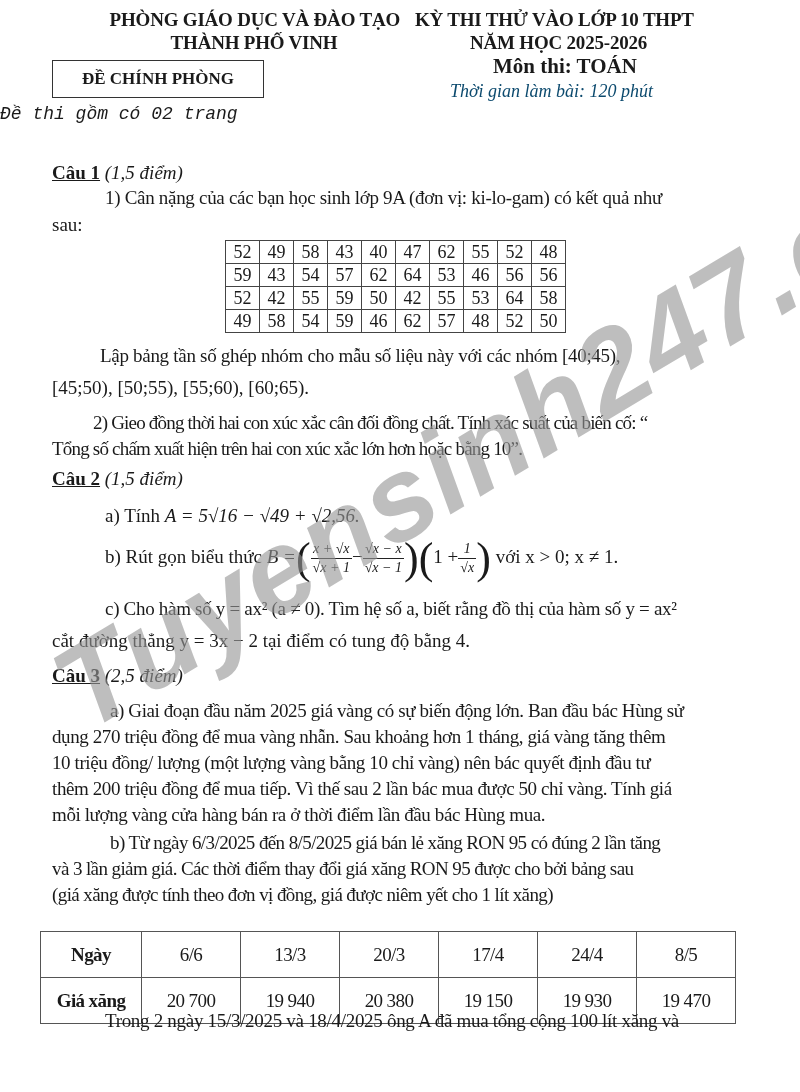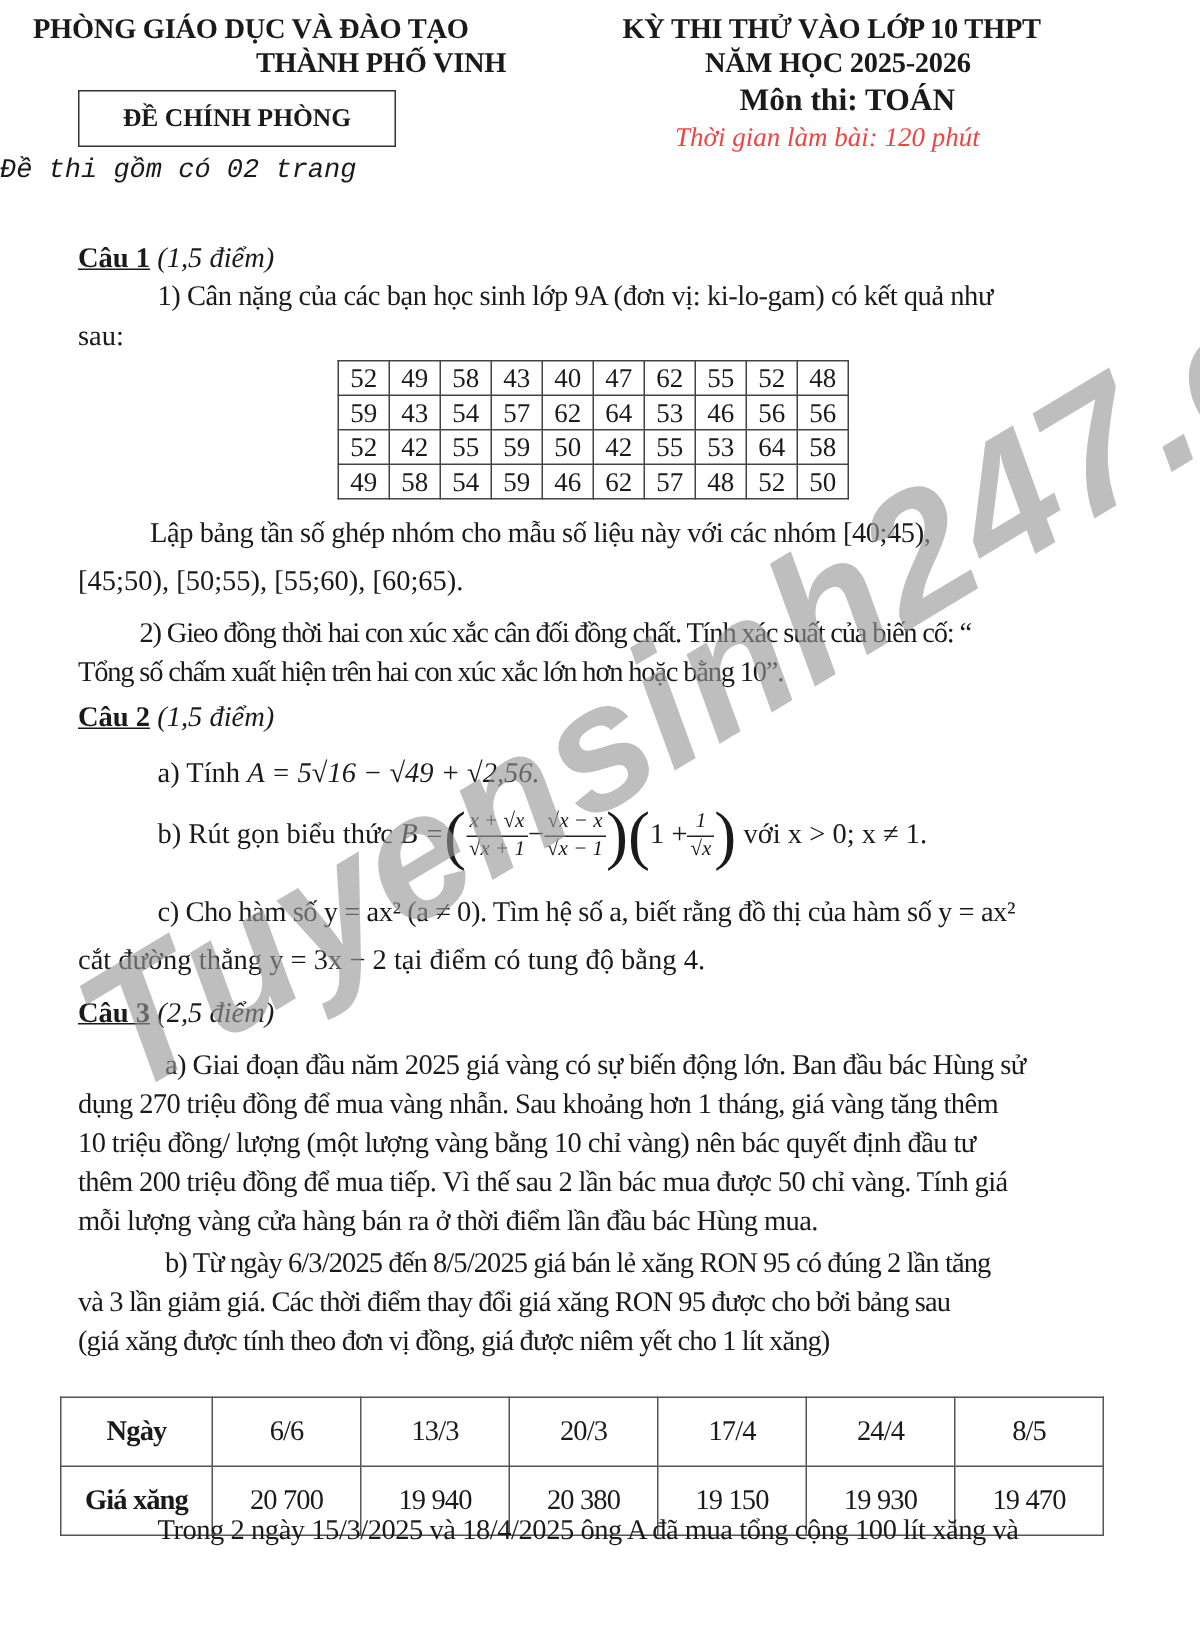--- a/index.html
+++ b/index.html
@@ -15,21 +15,21 @@
   .hdr-right { position: absolute; left: 400px; top: 8px; width: 400px; text-align: center; }
   .hdr-line { font-weight: bold; font-size: 19px; line-height: 23px; letter-spacing: -0.2px; }
   .hdr-box {
     position: absolute; left: 52px; top: 60px; width: 212px; height: 38px;
     border: 1.5px solid #333; box-sizing: border-box;
     font-weight: bold; font-size: 17px; line-height: 36px; text-align: center;
   }
   .hdr-sub-left { position: absolute; left: 0; top: 104px; width: 316px; text-align: left;
     font-style: italic; font-size: 18px; font-family: Liberation Mono, monospace; }
   .subject { font-weight: bold; font-size: 21px; line-height: 24px; }
-  .duration { font-style: italic; font-size: 18px; line-height: 26px; color: #ef4444; }
+  .duration { font-style: italic; font-size: 18px; line-height: 26px; color: #0c4a6e; }
 
   
   .txt { position: absolute; font-size: 19px; line-height: 26px; }
   .q-title { font-weight: bold; text-decoration: underline; }
   .q-pts { font-style: italic; }
   .math { font-style: italic; }
 
   
   table.weights {
     position: absolute; left: 225px; top: 240px; border-collapse: collapse;
@@ -64,21 +64,21 @@
   .frac .num { display: block; border-bottom: 1px solid #222; padding: 0 2px; }
   .frac .den { display: block; padding: 0 2px; }
   .paren { font-size: 44px; vertical-align: middle; line-height: 40px; font-weight: 100; }
 </style>
 </head>
 <body>
 
 <div class="page">
 
   <div class="hdr-left">
-    <div class="hdr-line" style="text-align:left;padding-left:22px;">PHÒNG GIÁO DỤC VÀ ĐÀO TẠO</div>
+    <div class="hdr-line" style="text-align:right;padding-left:22px;">PHÒNG GIÁO DỤC VÀ ĐÀO TẠO</div>
     <div class="hdr-line" style="text-align:center;padding-left:80px;margin-left:28px;">THÀNH PHỐ VINH</div>
   </div>
   <div class="hdr-box">ĐỀ CHÍNH PHÒNG</div>
   <div class="hdr-sub-left">Đề thi gồm có 02 trang</div>
 
   <div class="hdr-right">
     <div class="hdr-line" style="text-align:left;padding-left:15px;">KỲ THI THỬ VÀO LỚP 10 THPT</div>
     <div class="hdr-line" style="text-align:left;padding-left:70px;">NĂM HỌC 2025-2026</div>
     <div class="subject" style="text-align:left;padding-left:93px;">Môn thi: TOÁN</div>
     <div class="duration" style="text-align:left;padding-left:50px;">Thời gian làm bài: 120 phút</div>

